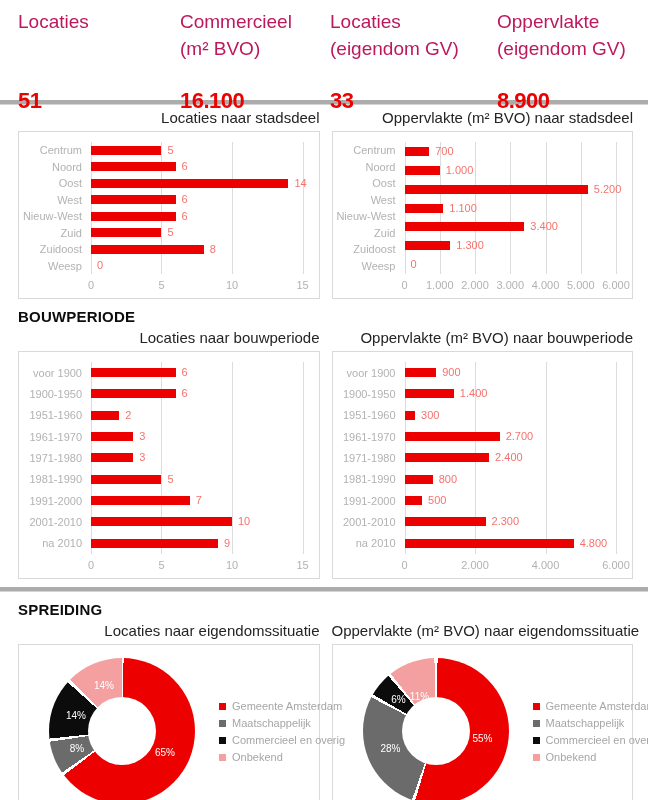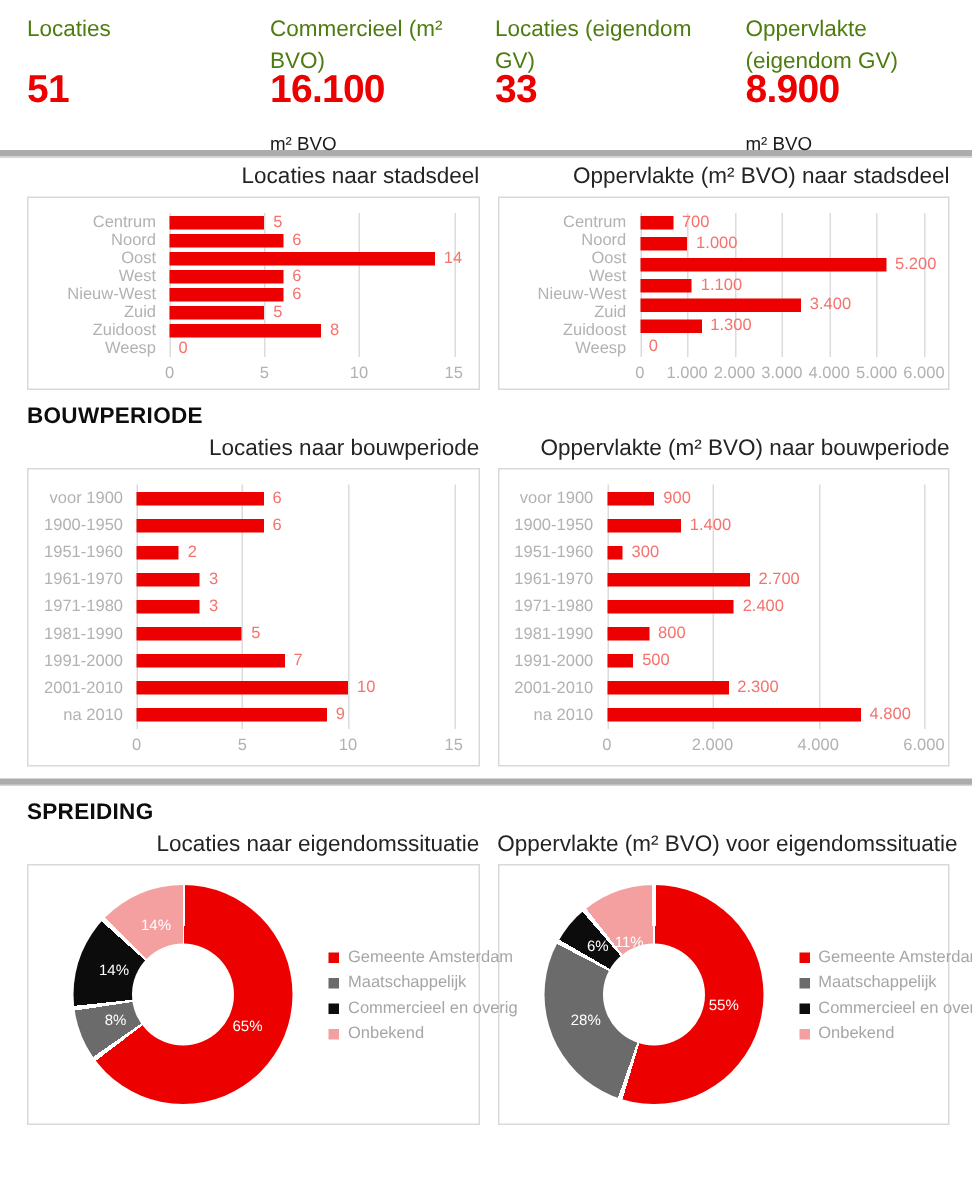--- a/index.html
+++ b/index.html
@@ -12,35 +12,35 @@
   }
 
   
   .kpi-row {
     display: grid;
     grid-template-columns: 162px 150px 167px 1fr;
     padding: 6px 10px 0 18px;
     height: 100px;
   }
   .kpi { display: flex; flex-direction: column; }
-  .kpi-label { font-size: 15px; color: #4d7c0f; line-height: 1.4; height: 40px; padding-top: 3px; padding-right: 10px; }
-  .kpi-value { font-size: 26px; font-weight: bold; color: #EC0000; line-height: 1; letter-spacing: -0.5px; }
+  .kpi-label { font-size: 19px; color: #be185d; line-height: 1.4; height: 40px; padding-top: 3px; padding-right: 10px; }
+  .kpi-value { font-size: 22px; font-weight: bold; color: #EC0000; line-height: 1; letter-spacing: -0.5px; margin-top: 44px; }
   .kpi-sub { font-size: 12.5px; color: #1a1a1a; margin-top: 17px; height: 15px; }
 
   .divider { height: 5px; background: #ACACAC; border-bottom: 1px solid #d4d4d4; }
 
   
   .section { padding: 0 15px 0 18px; }
   .section-header { font-size: 15px; font-weight: bold; color: #0d0d0d; letter-spacing: 0.2px; margin-top: 9px; }
   .charts-row { display: flex; gap: 12px; margin-top: 1px; text-align: right; }
   .chart-col { flex: 1; min-width: 0; }
   .chart-title { font-size: 15px; color: #252423; margin: 3px 0 5px 0; white-space: nowrap; }
   .card { border: 1px solid #D9D9D9; background: #fff; }
-  .h-spreiding { height: 129px; padding-left: 22px; }
-  .h-bouw { height: 199px; }
+  .h-spreiding { height: 168px; }
+  .h-bouw { height: 228px; }
   .h-eigen { height: 174px; }
   .chart-host { height: 100%; }
 
   
   .bchart {
     display: grid;
     grid-template-columns: 72px 1fr;
     grid-template-rows: 1fr 20px;
     height: 100%;
     padding: 10px 16px 4px 0;
@@ -414,21 +414,21 @@
                 </div>
                 <div class="dlegend-item">
                   <span class="dlegend-swatch" style="background:#F4A0A0"></span>
                   <span class="dlegend-label">Onbekend</span>
                 </div>
               </div>
             </div>
         </div>
       </div>
       <div class="chart-col">
-        <div class="chart-title">Oppervlakte (m² BVO) voor eigendomssituatie</div>
+        <div class="chart-title">Oppervlakte (m² BVO) naar eigendomssituatie</div>
         <div class="card h-eigen">
           <div class="chart-host dchart">
               <div class="donut" style="background:conic-gradient(from 0deg, #fff 0% 0.35%,#EC0000 0.35% 54.65%,#fff 54.65% 55%,#fff 55% 55.35%,#6B6B6B 55.35% 82.65%,#fff 82.65% 83%,#fff 83% 83.35%,#0C0C0C 83.35% 88.65%,#fff 88.65% 89%,#fff 89% 89.35%,#F4A0A0 89.35% 99.65%,#fff 99.65% 100%)">
                 <div class="donut-hole"></div>
                 <span class="donut-label" style="left:120px;top:81px">55%</span>
                 <span class="donut-label" style="left:28px;top:91px">28%</span>
                 <span class="donut-label" style="left:36px;top:42px">6%</span>
                 <span class="donut-label" style="left:57px;top:39px">11%</span>
               </div>
               <div class="dlegend">

